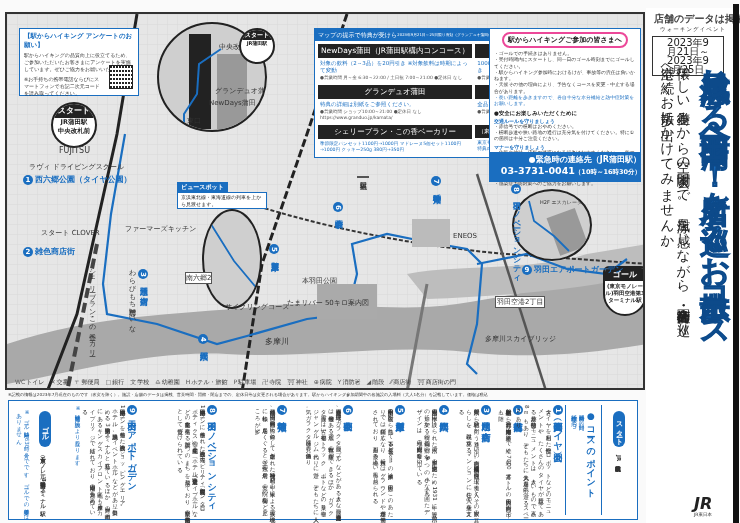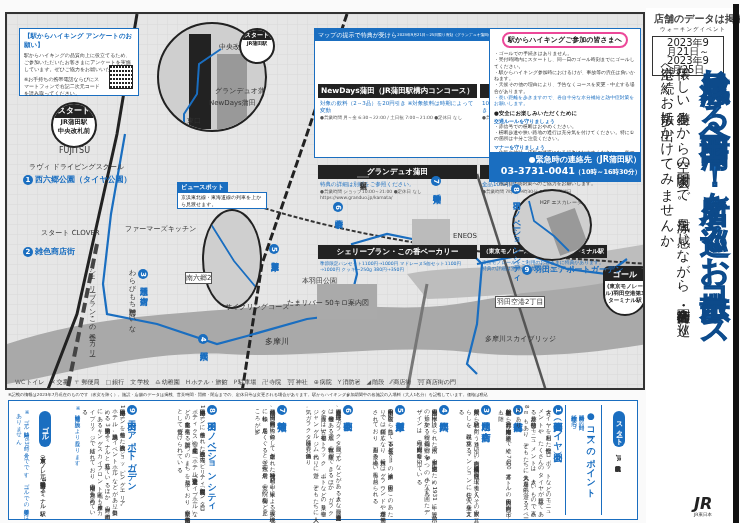--- a/index.html
+++ b/index.html
@@ -27,21 +27,21 @@
 
   .start-badge { position: absolute; left: 44px; top: 88px; width: 46px; height: 46px; border-radius: 50%; background: #fff; border: 2px solid #222; text-align: center; overflow: hidden; }
   .start-badge .top { background: #222; color: #fff; font-size: 8px; font-weight: bold; height: 14px; line-height: 14px; }
   .start-badge .s { font-size: 6.5px; line-height: 9px; font-weight: bold; }
 
   .circle-inset { position: absolute; border-radius: 50%; border: 2px solid #222; background: #cfcfcf; overflow: hidden; }
 
   .deals { position: absolute; left: 307px; top: 14px; width: 216px; height: 130px; background: #fff; border: 1.5px solid #1a6ec0; }
   .deals .hdr { background: #1a6ec0; color: #fff; font-size: 6px; height: 12px; line-height: 12px; padding: 0 3px; display: flex; justify-content: space-between; }
   .deals .grid { display: grid; grid-template-columns: 1fr 1fr; gap: 3px; padding: 3px; }
-  .deal .name { background: #222; color: #fff; font-size: 7.5px; font-weight: bold; padding: 2px 3px; text-align: center; white-space: nowrap; overflow: hidden; margin-top: 40px; }
+  .deal .name { background: #222; color: #fff; font-size: 7.5px; font-weight: normal; padding: 2px 3px; text-align: center; white-space: nowrap; overflow: hidden; }
   .deal .desc { color: #1a6ec0; font-size: 5.5px; line-height: 7px; padding: 2px 2px 0; }
   .deal .meta { color: #555; font-size: 4.5px; line-height: 6px; padding: 1px 2px; }
 
   .notice { position: absolute; left: 482px; top: 14px; width: 152px; height: 150px; background: #fff; border: 1.5px solid #1a6ec0; padding: 3px 4px; }
   .notice .t { font-size: 7px; font-weight: bold; text-align: center; border: 2px solid #ec4899; border-radius: 8px; margin: 0 8px 3px; padding: 1px 0; }
   .notice li { list-style: none; font-size: 4.8px; line-height: 6.3px; color: #333; }
   .notice li.hl { color: #1a6ec0; }
   .notice .sub { font-size: 5.5px; font-weight: bold; margin-top: 2px; }
   .notice .subb { font-size: 5px; color: #1a6ec0; font-weight: bold; margin-top: 1px; }
 

